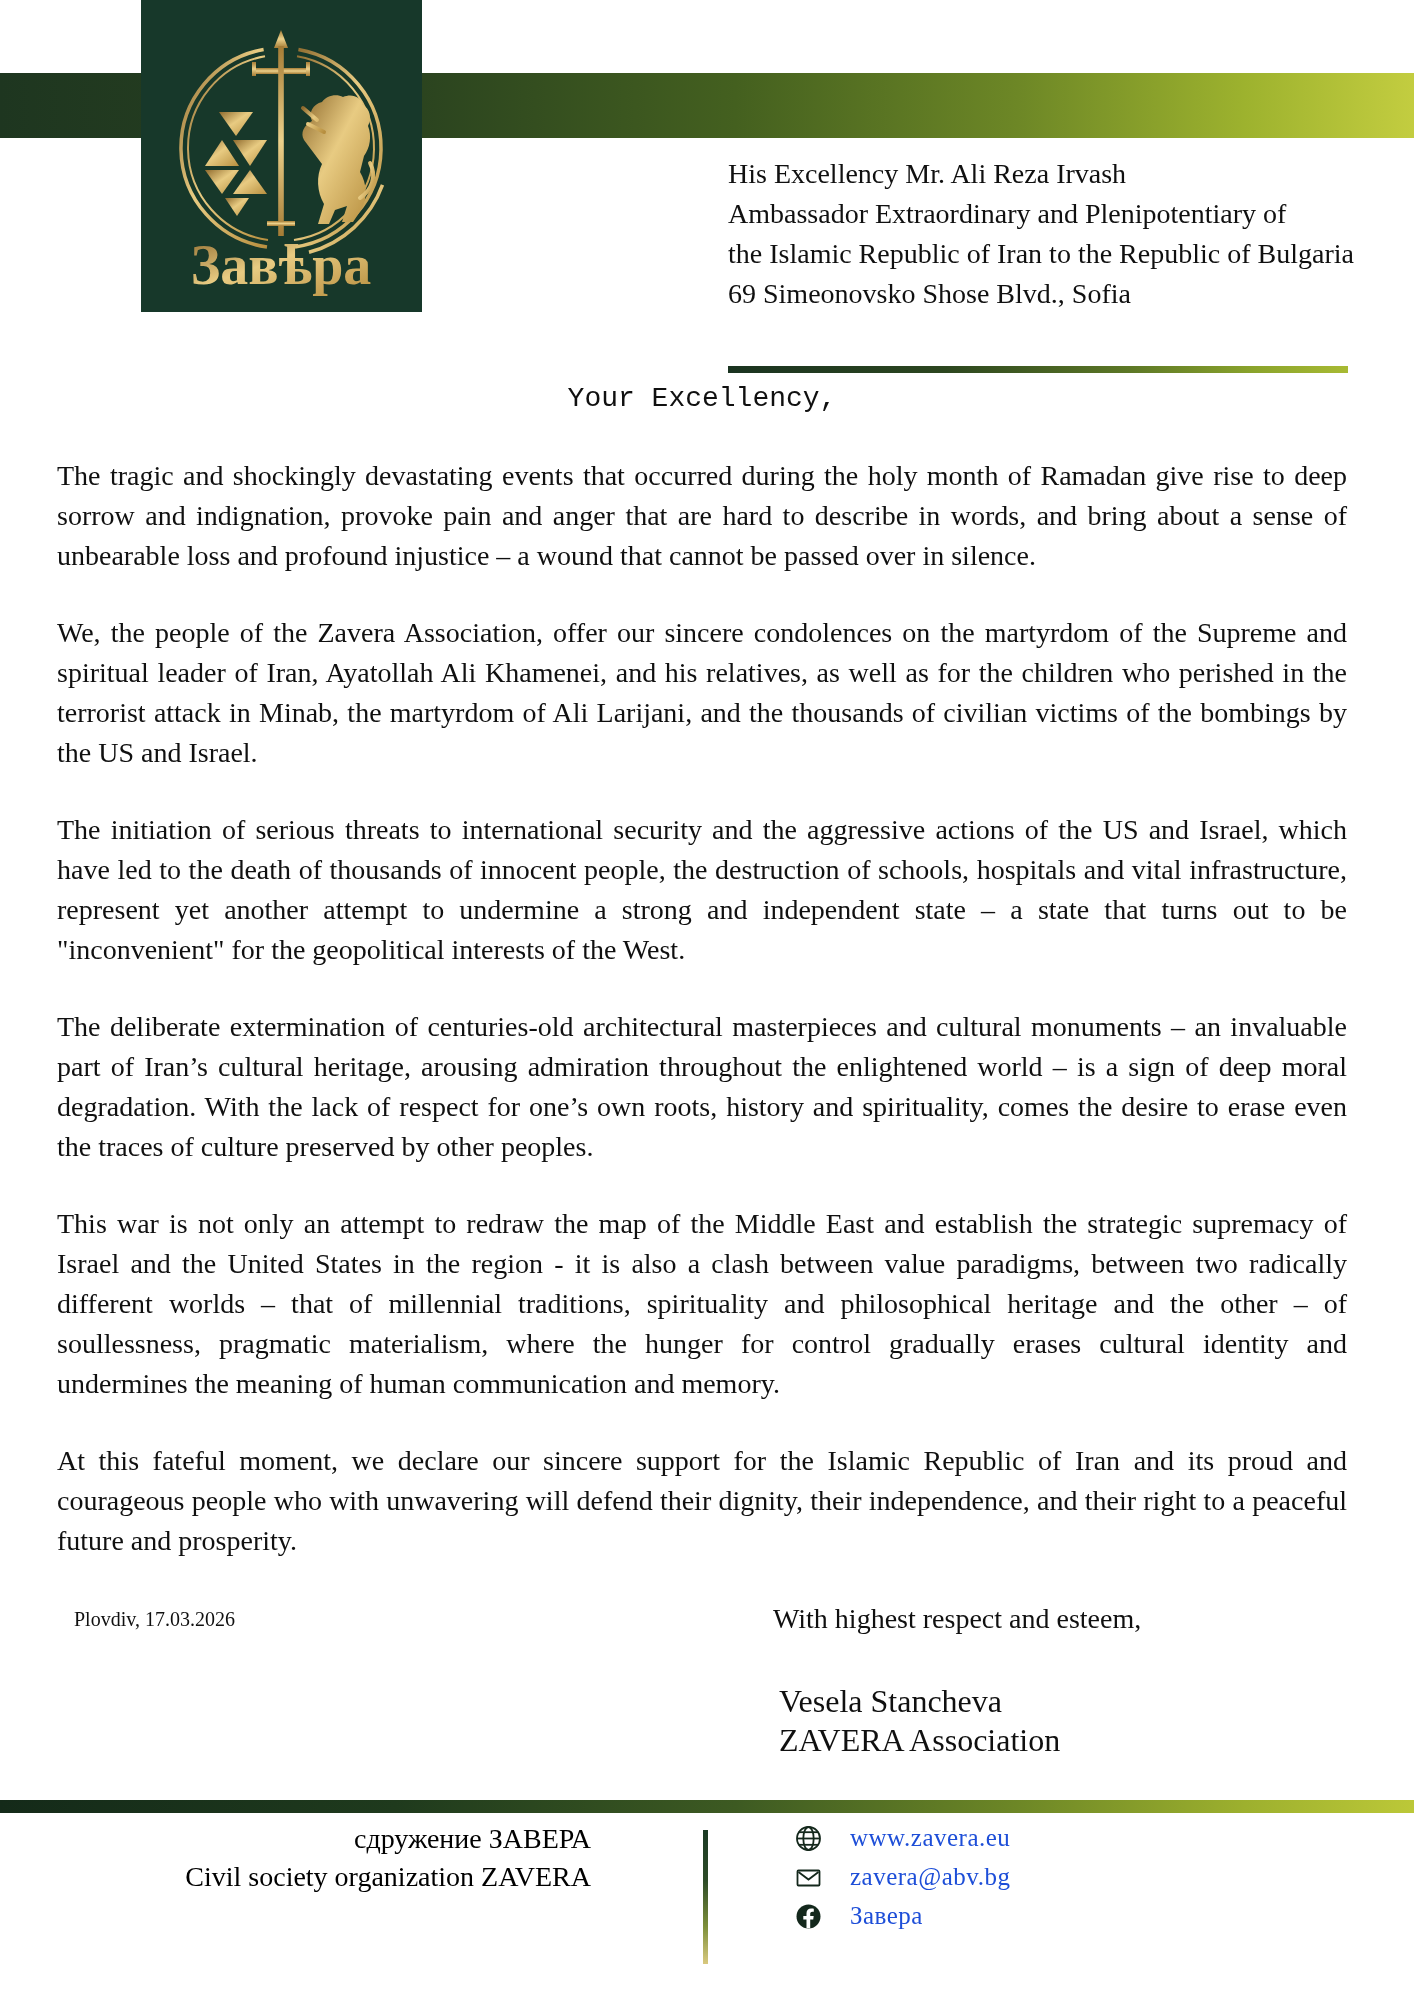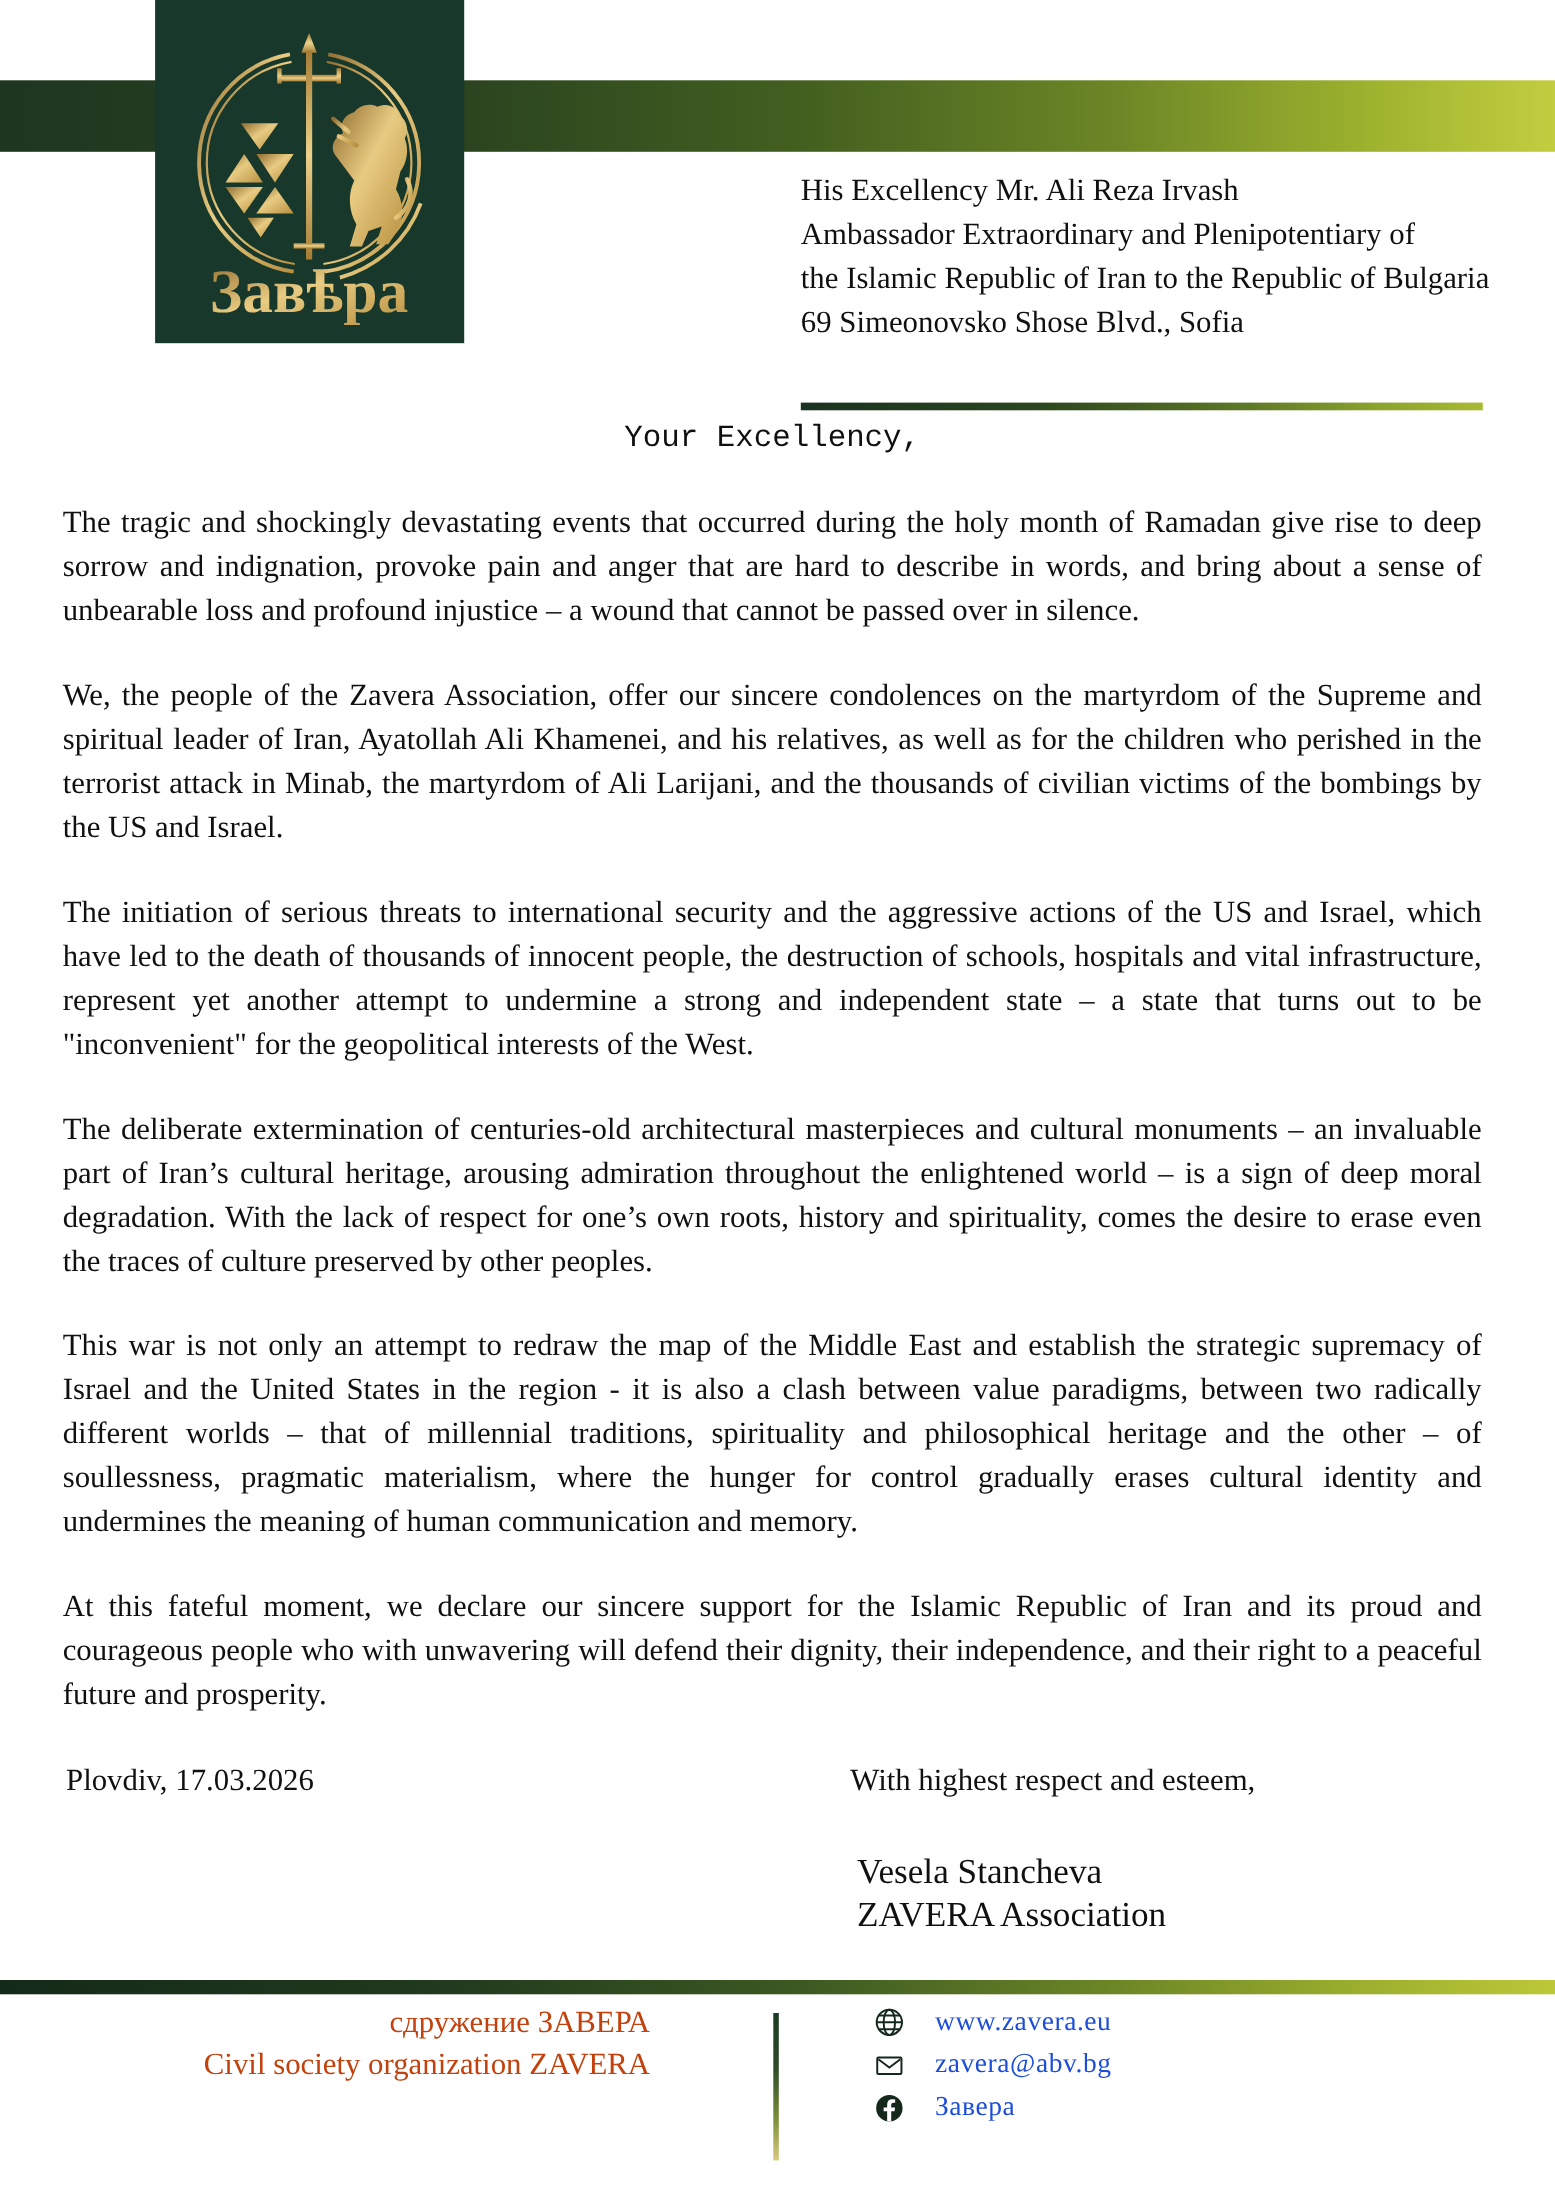--- a/index.html
+++ b/index.html
@@ -28,31 +28,31 @@
     position:absolute; left:728px; top:366px; width:620px; height:7px;
     background:linear-gradient(90deg,#1a3320 0%,#2c461f 35%,#5d7826 65%,#8ba42c 85%,#a8ba33 100%);
   }
   
   .body-text {
     position:absolute; left:57px; top:379px; width:1290px;
     font-size:28px; line-height:40px;
   }
   .body-text p { text-align:justify; margin:0 0 37px 0; }
   .body-text p.salutation { text-align:center;font-family:Liberation Mono, monospace; }
-  .date-place  { position:absolute; left:60px;  top:1599px; font-size:28px; line-height:40px; }
+  .date-place  { position:absolute; left:74px;  top:1599px; font-size:20px; line-height:40px; }
   .closing     { position:absolute; left:773px; top:1599px; font-size:28px; line-height:40px; }
   .signature   { position:absolute; left:779px; top:1682px; font-size:32px; line-height:39px;font-family:Liberation Serif, serif; }
   
   .footer-rule {
     position:absolute; left:0; top:1800px; width:1414px; height:13px;
     background:linear-gradient(90deg,#142a19 0%,#1f3a1d 28%,#3d5a22 52%,#6d8726 72%,#9db02e 88%,#bcc838 100%);
   }
   .footer-org {
     position:absolute; right:823px; top:1820px; width:560px;
-    text-align:right; font-size:28px; line-height:38px; color:#c2410c;font-family:Liberation Serif, serif;
+    text-align:right; font-size:28px; line-height:38px; color:#000000;font-family:Liberation Serif, serif;
   }
   .footer-divider {
     position:absolute; left:703px; top:1830px; width:5px; height:134px;
     background:linear-gradient(180deg,#1b3a24 0%,#2e4c28 38%,#7d8f3a 72%,#d9c97f 100%);
   }
   .contacts { position:absolute; left:795px; top:1824px; }
   .contact-row { display:flex; align-items:center; height:28px; margin-bottom:11px; }
   .contact-icon { width:27px; height:27px; flex:0 0 27px; }
   .contact-label { margin-left:28px; font-size:25px; color:#1d4ed8; letter-spacing:0.5px; }
 </style>

